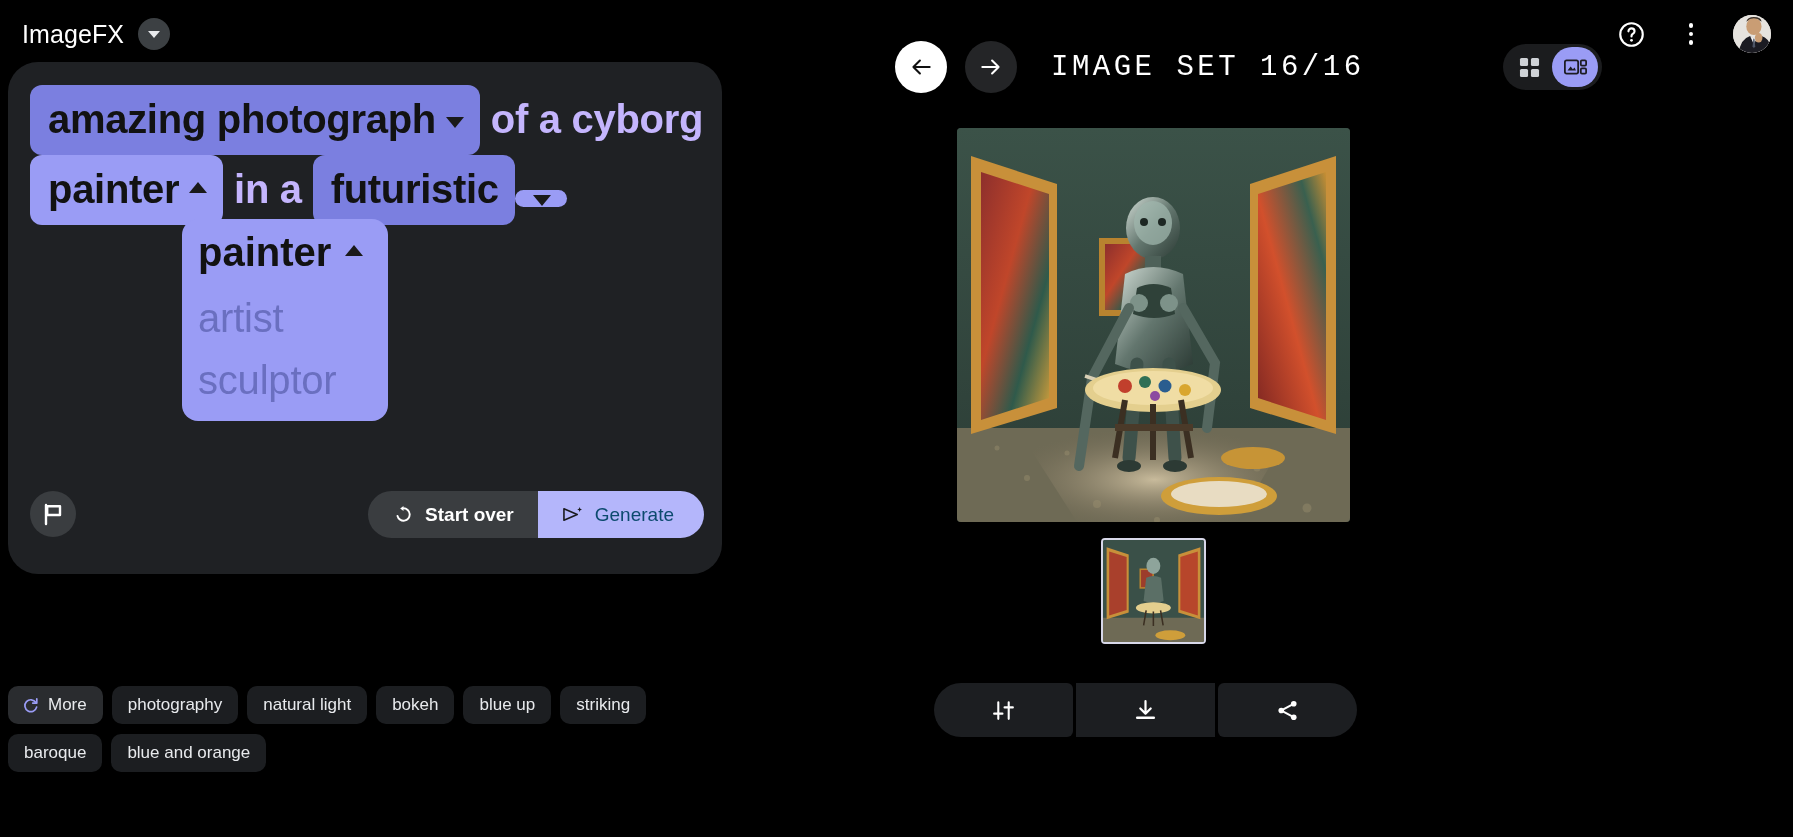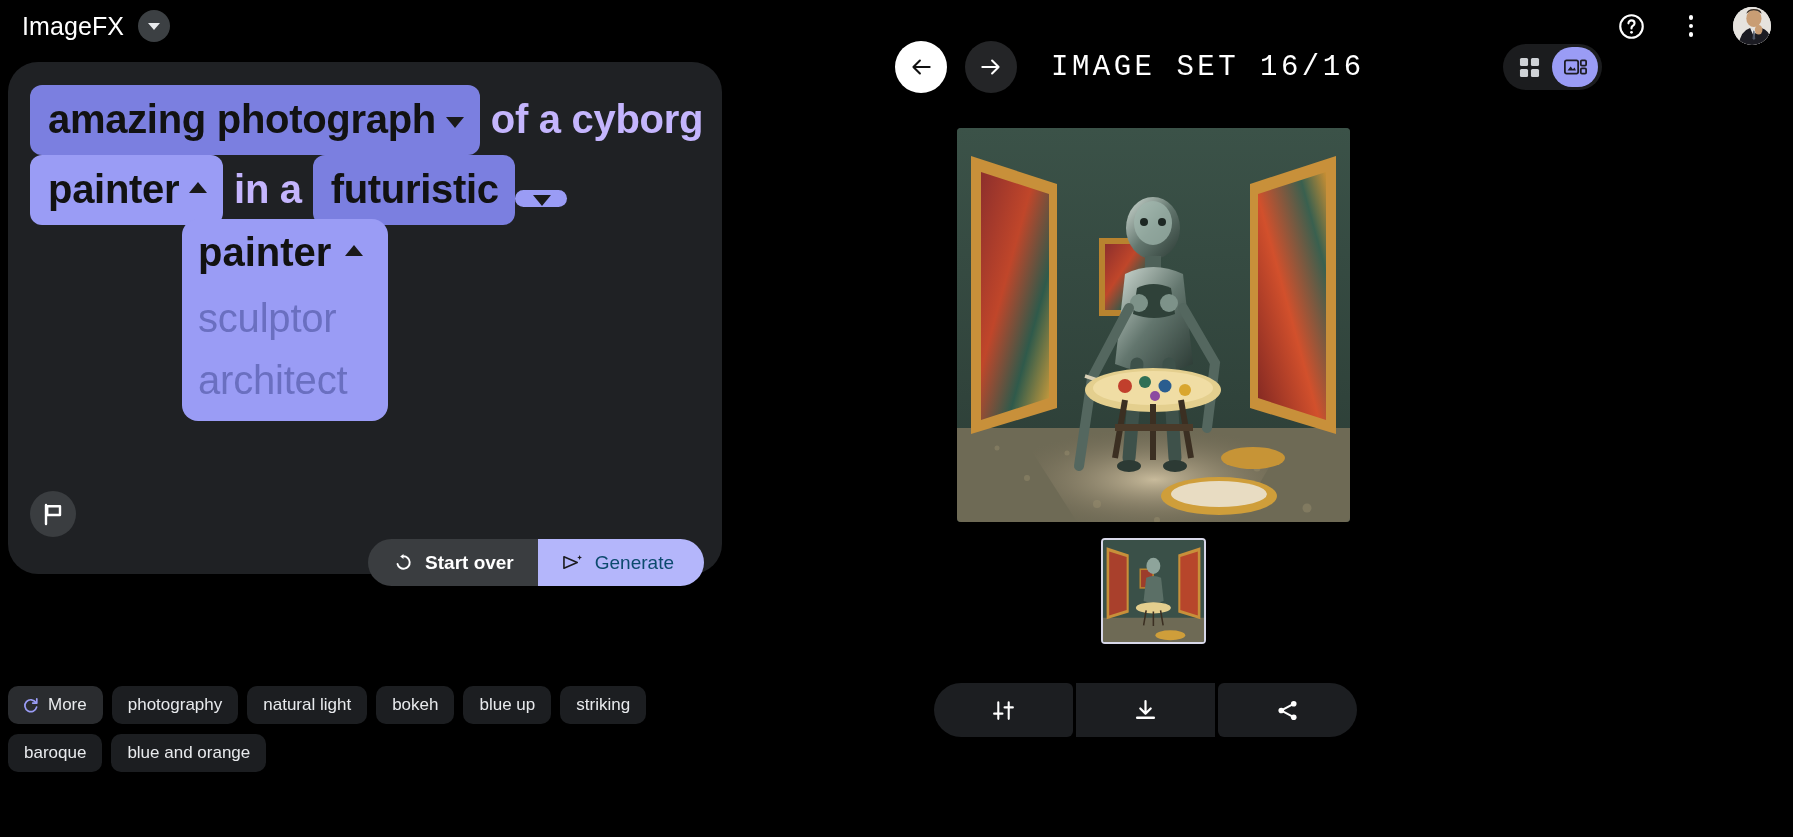--- a/index.html
+++ b/index.html
@@ -7,21 +7,21 @@
   html, body {
     width: 1793px; height: 837px;
     background: #000000;
     font-family: "Liberation Sans", sans-serif;
     overflow: hidden;
   }
   body { position: relative; }
 
   
   .topbar {
-    position: absolute; top: 4px; left: 0; width: 1793px; height: 44px;
+    position: absolute; top: 12px; left: 0; width: 1793px; height: 44px;
     display: flex; align-items: center;
   }
   .brand {
     margin-left: 22px;
     font-size: 25px; font-weight: 400; color: #ffffff;
     letter-spacing: 0.1px;
   }
   .brand-caret {
     margin-left: 14px;
     width: 32px; height: 32px; border-radius: 50%;
@@ -110,21 +110,21 @@
     position: absolute; left: 0; bottom: 0; width: 100%; height: 110px;
   }
   .flag-btn {
     position: absolute; left: 22px; top: 27px;
     width: 46px; height: 46px; border-radius: 50%;
     background: #3a3d40; display: flex; align-items:center; justify-content:center;
     cursor: pointer;
   }
   .btn-group {
     position: absolute; right: 18px; top: 27px;
-    display: flex; align-items: center; margin-top: 48px;
+    display: flex; align-items: center;
   }
   .btn {
     display: flex; align-items: center; gap: 12px;
     height: 47px; padding: 0 24px;
     font-size: 19px; font-weight: 700; cursor: pointer;
     border: none;
   }
   .btn-start {
     background: #3a3d40; color: #ffffff;
     border-radius: 24px 0 0 24px; padding-left: 26px;
@@ -258,22 +258,22 @@
       </span><span class="chip lighter">
         <span class="caret"></span>
       </span>
   </div>
 
   <div class="dropdown">
     <div class="dd-selected">
       <span>painter</span>
       <span class="caret up"></span>
     </div>
+    <div class="dd-opt">artist</div>
     <div class="dd-opt">sculptor</div>
-    <div class="dd-opt">architect</div>
   </div>
 
   <div class="panel-actions">
     <div class="flag-btn">
       <svg width="22" height="23" viewBox="0 0 22 23">
         <path d="M4 2 V21" stroke="#fff" stroke-width="2.4" stroke-linecap="round"></path>
         <path d="M5.2 3.2 H18 V12 H5.2 Z" fill="none" stroke="#fff" stroke-width="2.4" stroke-linejoin="round"></path>
       </svg>
     </div>
     <div class="btn-group">

